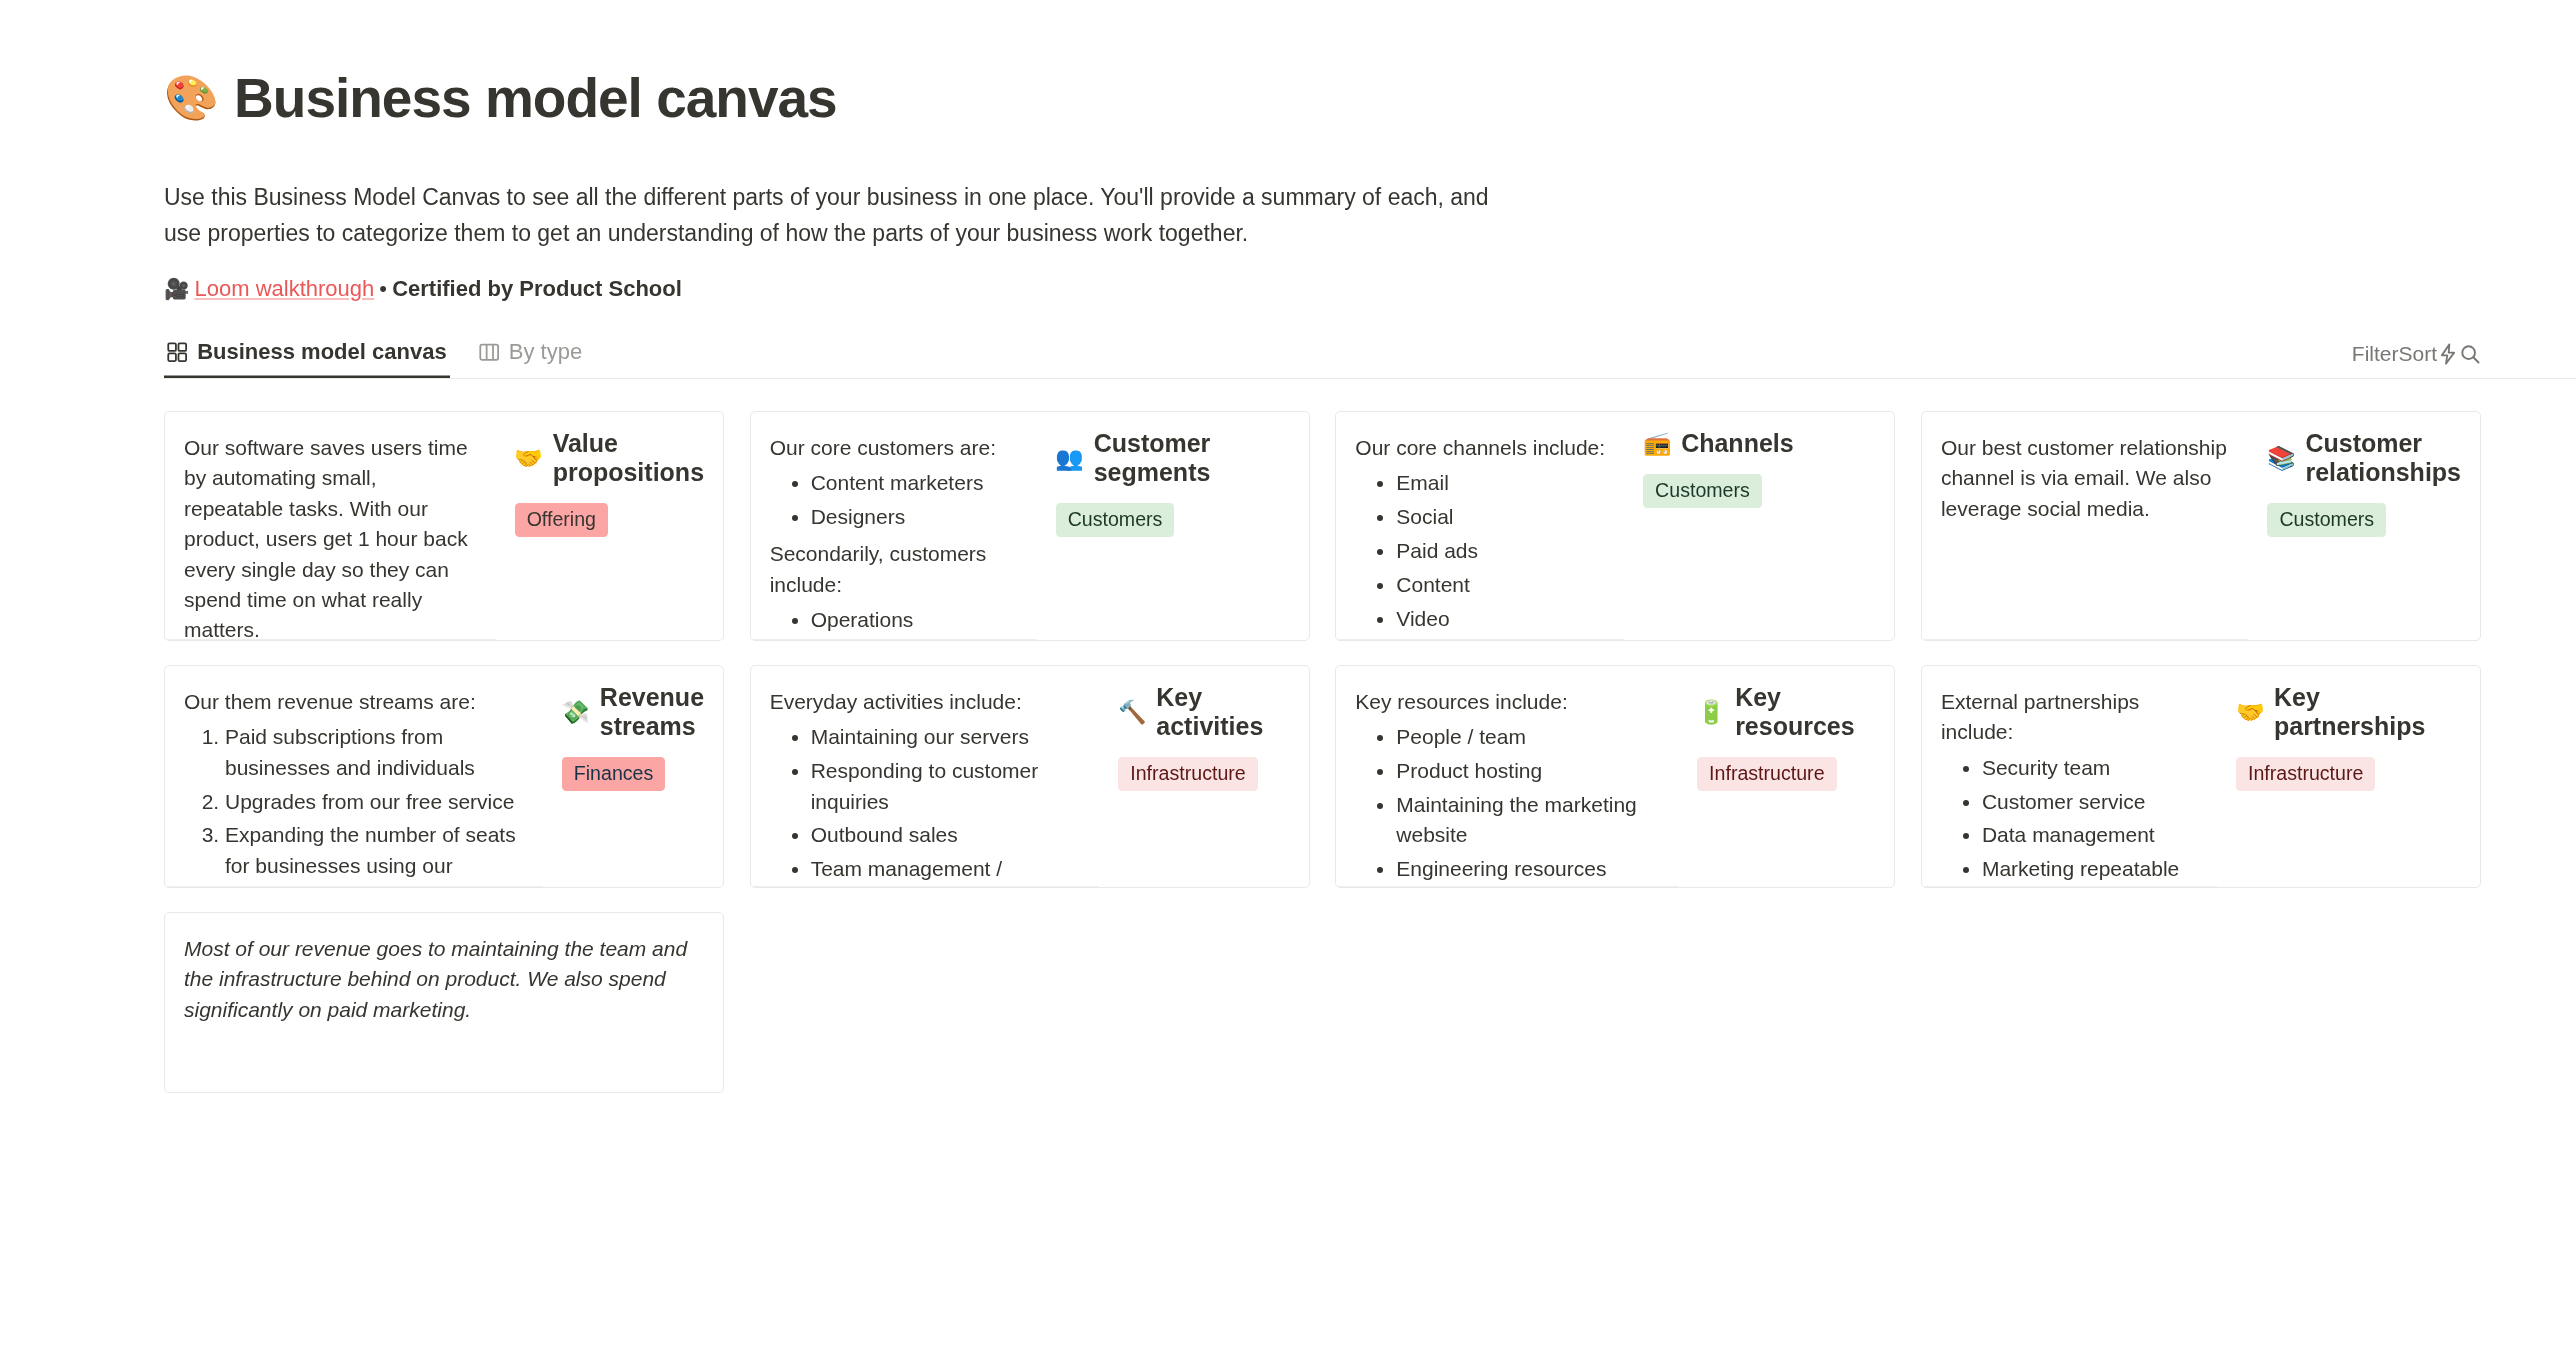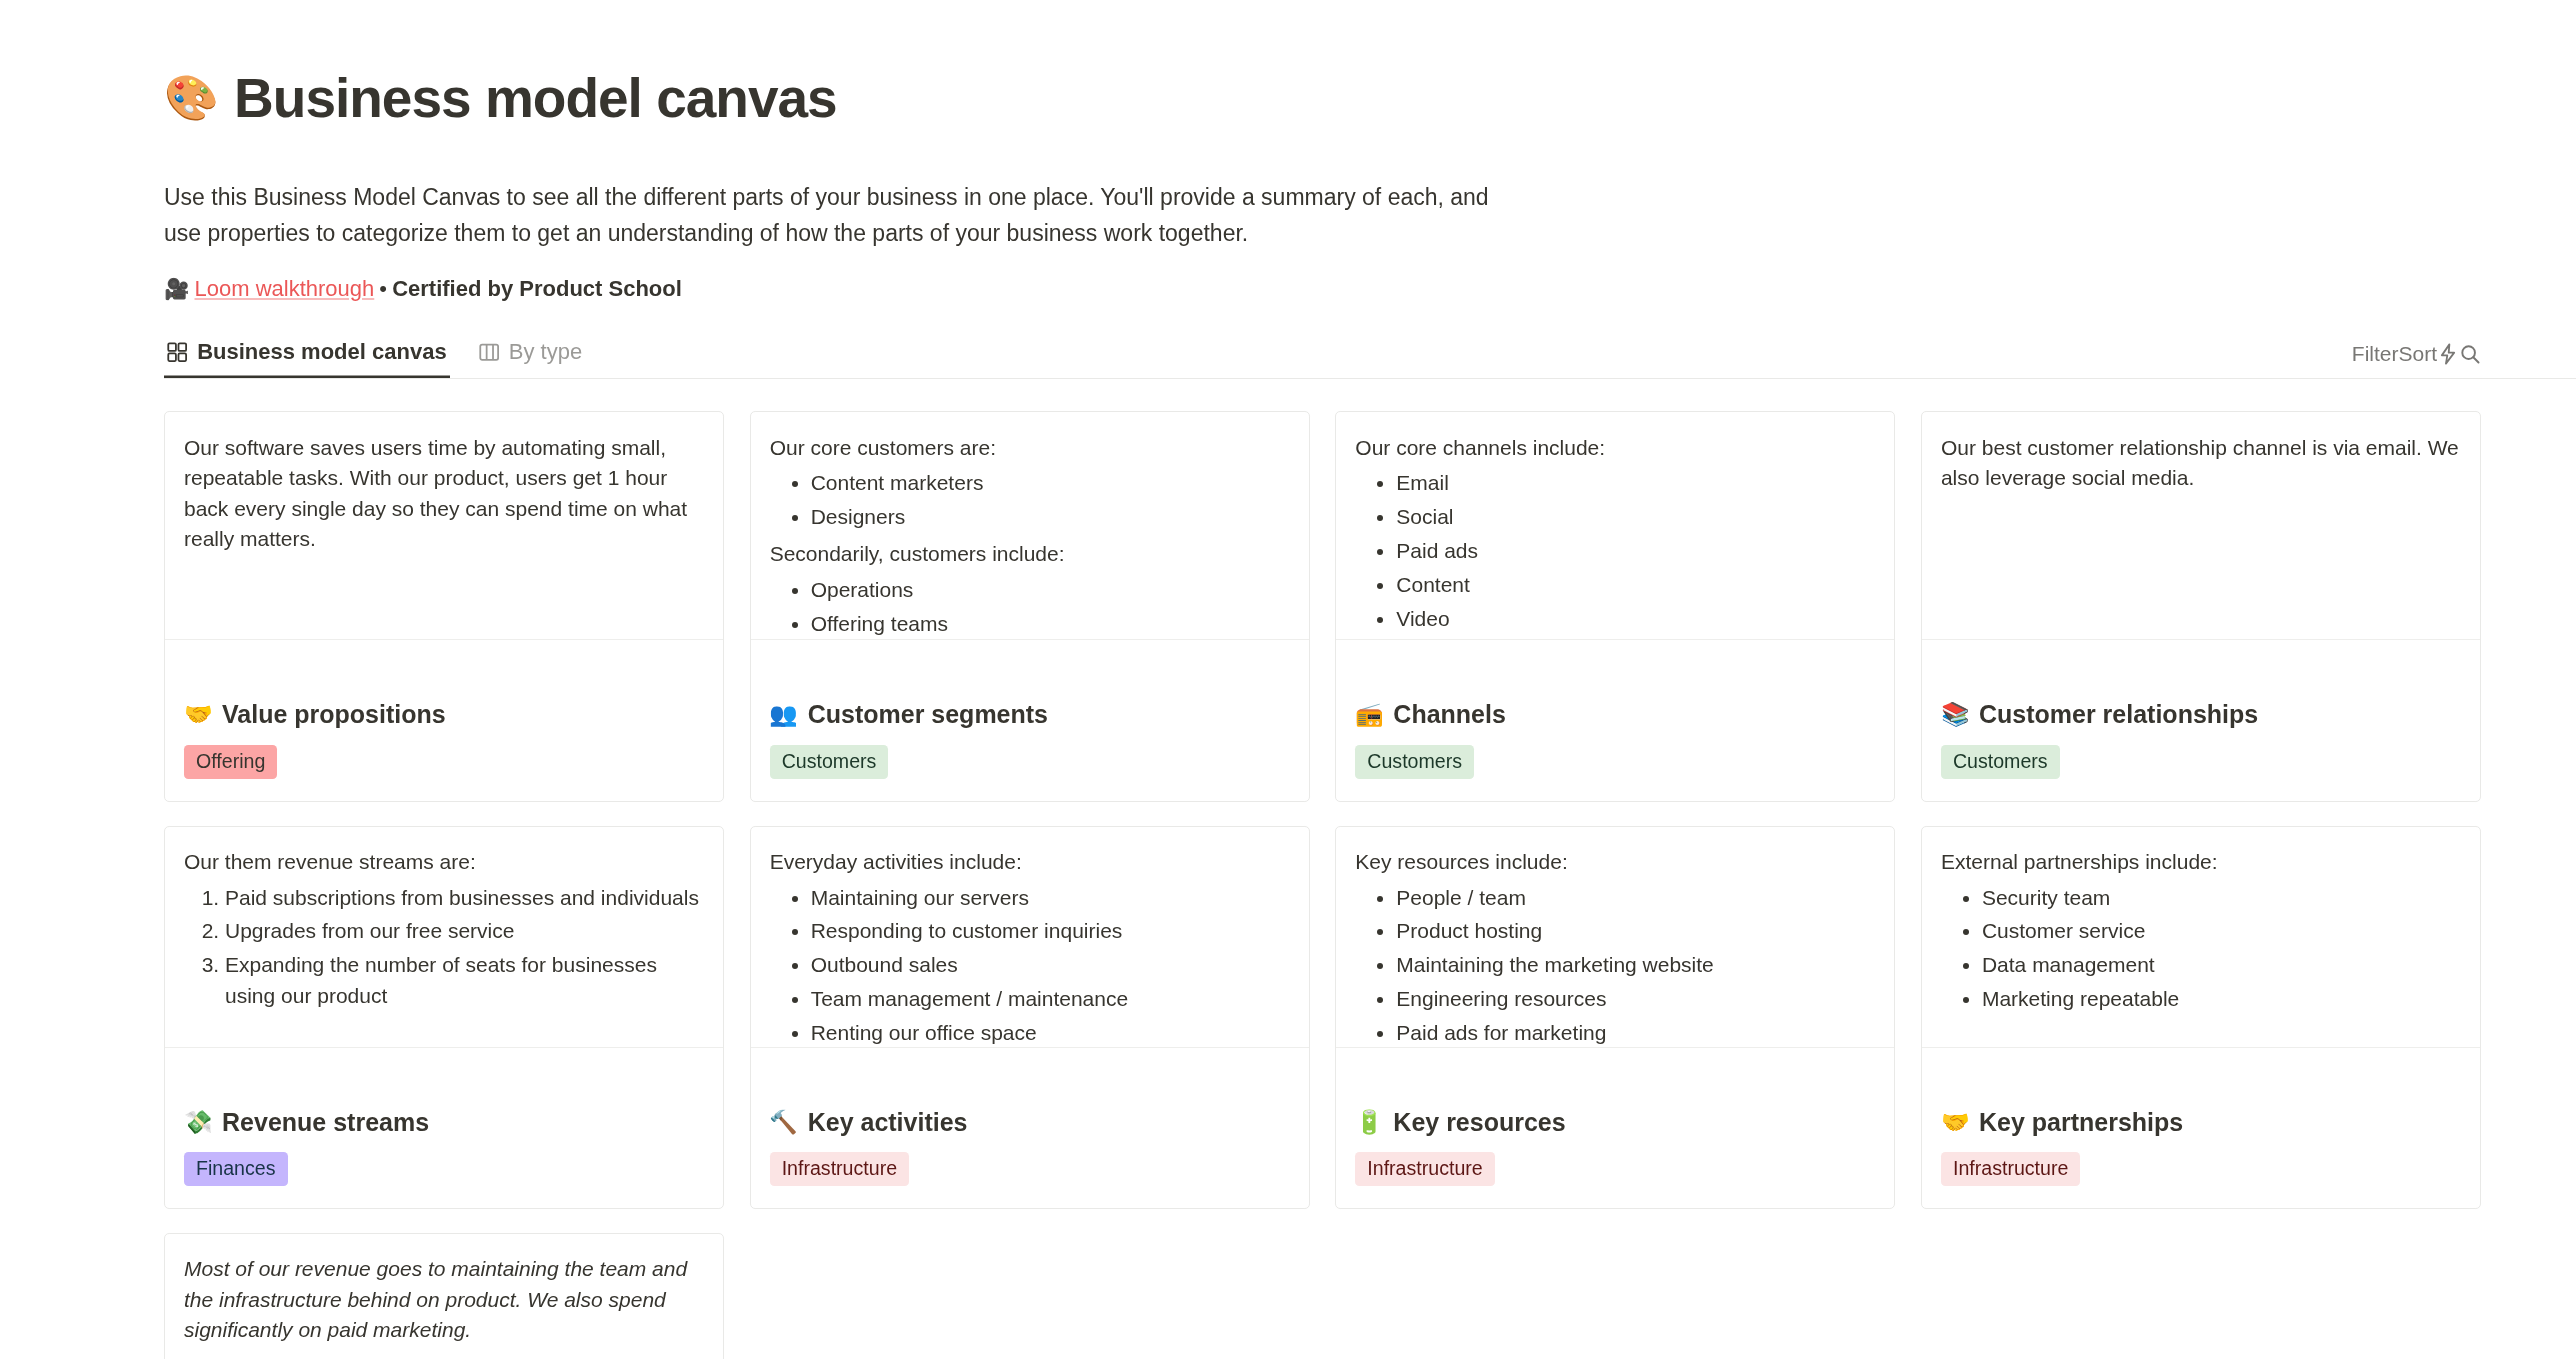--- a/index.html
+++ b/index.html
@@ -100,22 +100,20 @@
     grid-template-columns: repeat(4, 1fr);
     column-gap: 25.6px;
     row-gap: 24px;
   }
   .card {
     border: 0.9px solid #e9e9e7;
     border-radius: 5.1px;
     background: #ffffff;
     overflow: hidden;
     display: flex;
-    flex-direction: column;
-    gap: 43px;
   }
   .card-preview {
     padding: 20.4px 19px 8.5px 19px;
     height: 228px;
     overflow: hidden;
     border-bottom: 0.9px solid #eeeeec;
   }
   .card-preview.tall { height: 221px; }
   .prev-line {
     font-size: 21px;
@@ -148,21 +146,21 @@
   .card-title .emoji { font-size: 23px; }
   .tag {
     display: inline-block;
     font-size: 19.6px;
     padding: 4.3px 12px;
     border-radius: 4.3px;
     line-height: 1.3;
   }
   .tag-offering { background: #fca5a5; color: #37352f; text-align: center; }
   .tag-customers { background: #dbeddb; color: #1c3829; }
-  .tag-finances  { background: #c4b5fd; color: #183347; }
+  .tag-finances  { background: #fca5a5; color: #183347; }
   .tag-infrastructure { background: #fbe4e4; color: #5d1715; }
 
   .last-row {
     display: grid;
     grid-template-columns: repeat(4, 1fr);
     column-gap: 25.6px;
     margin-top: 24px;
     font-style: italic;
   }
   .card.partial .card-preview { height: 179px; border-bottom: none; }

